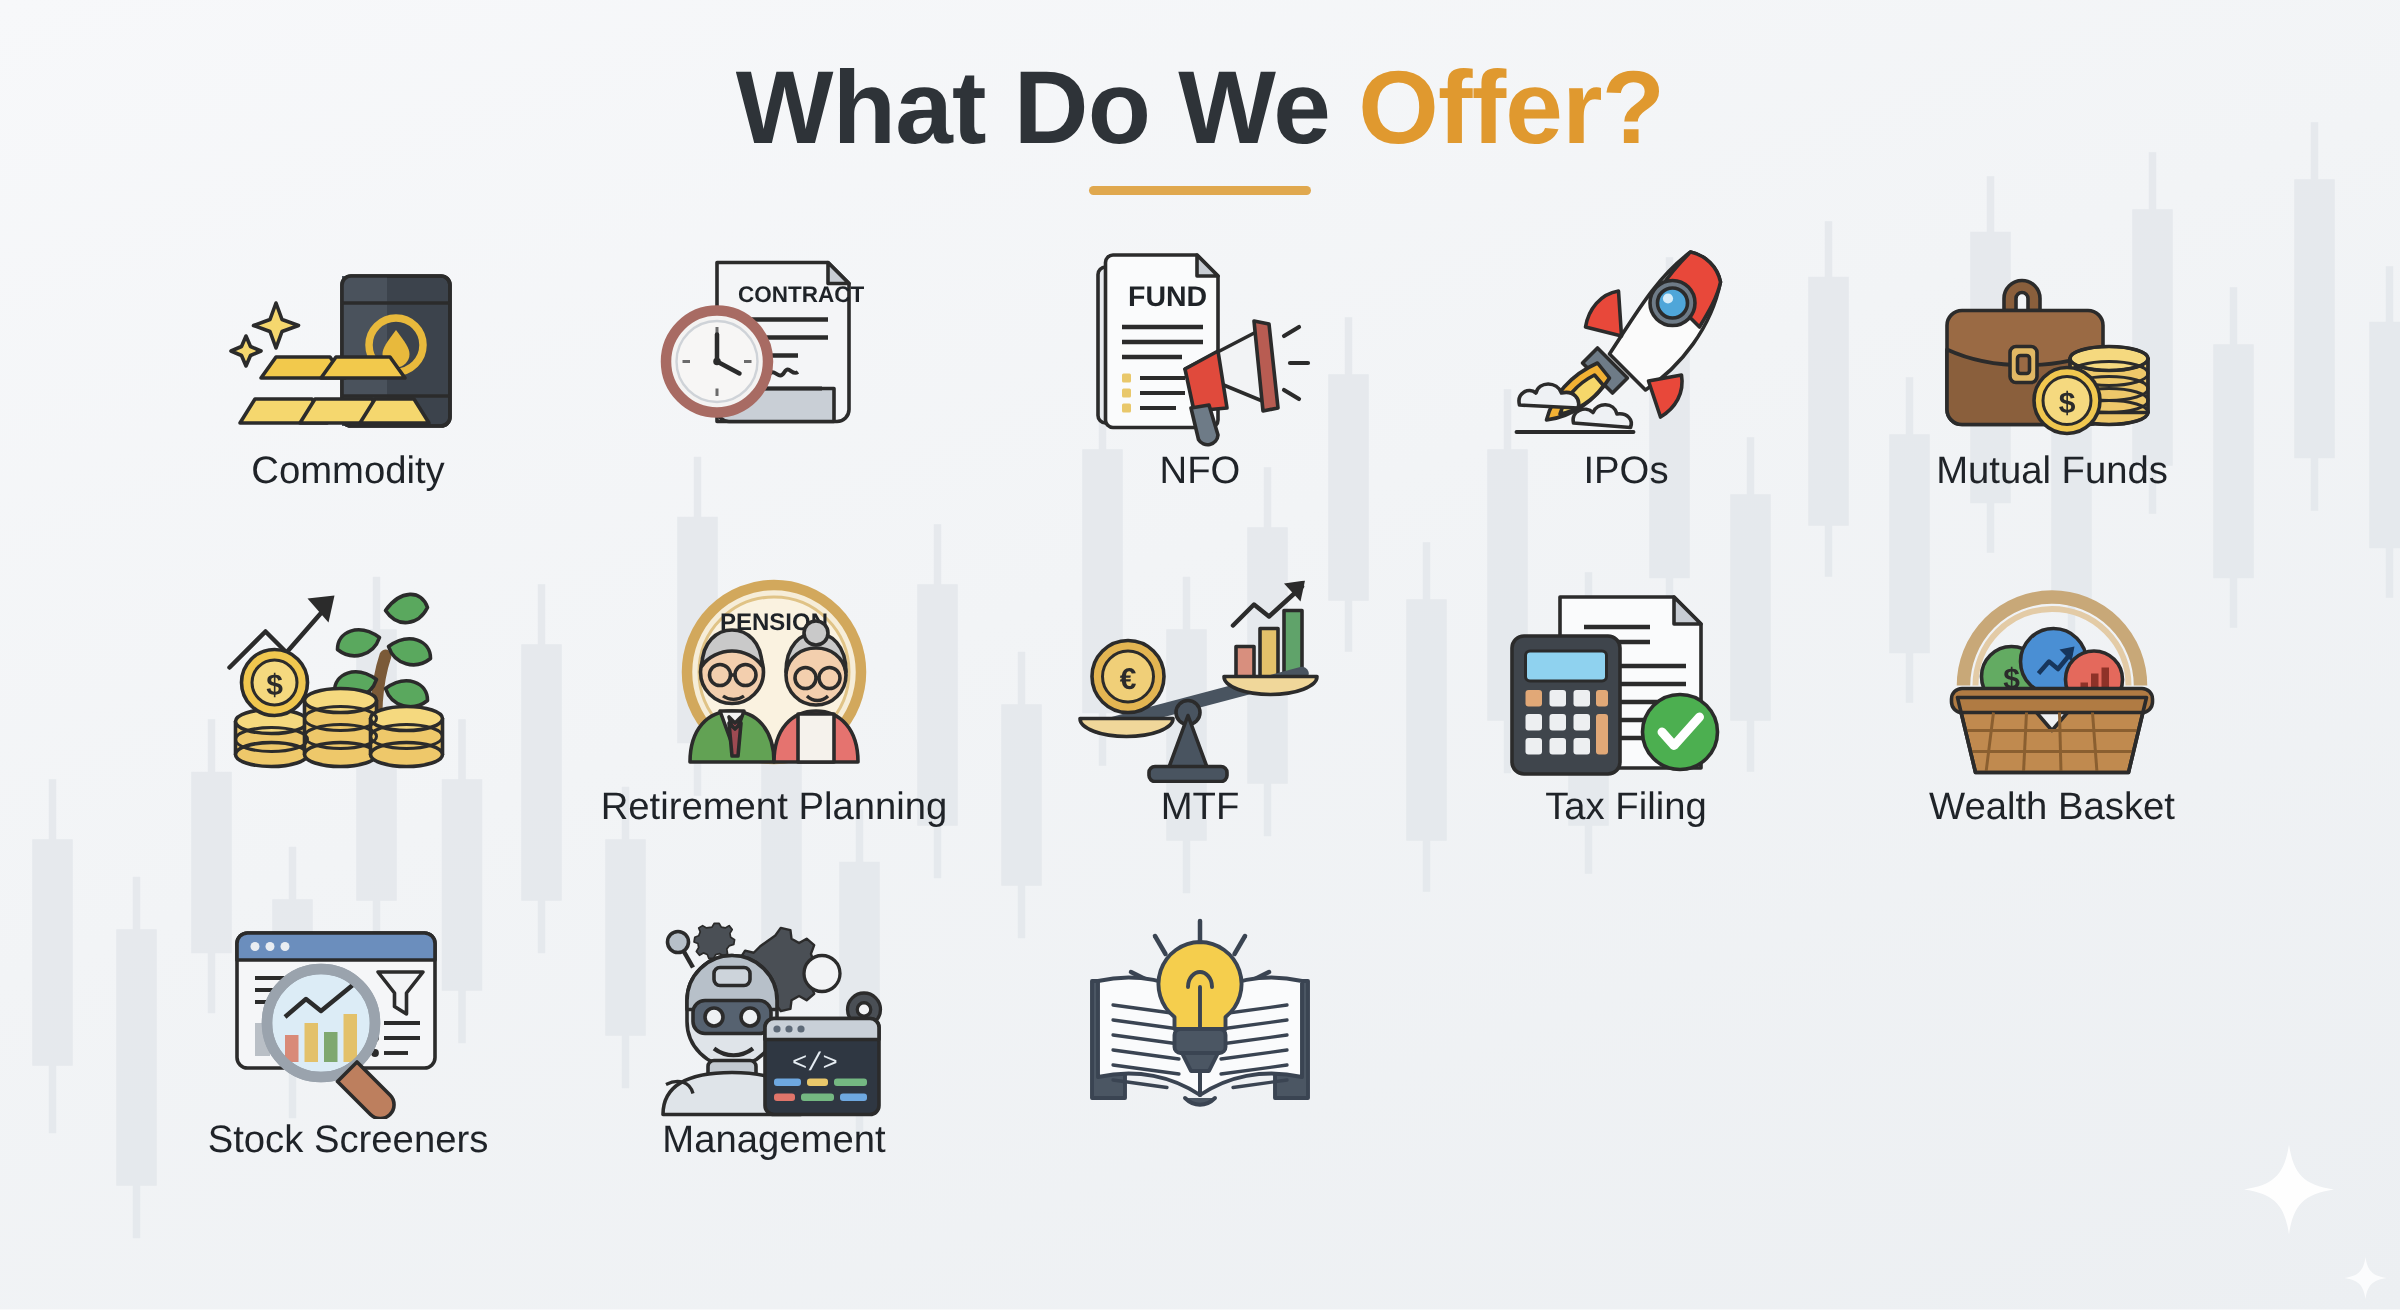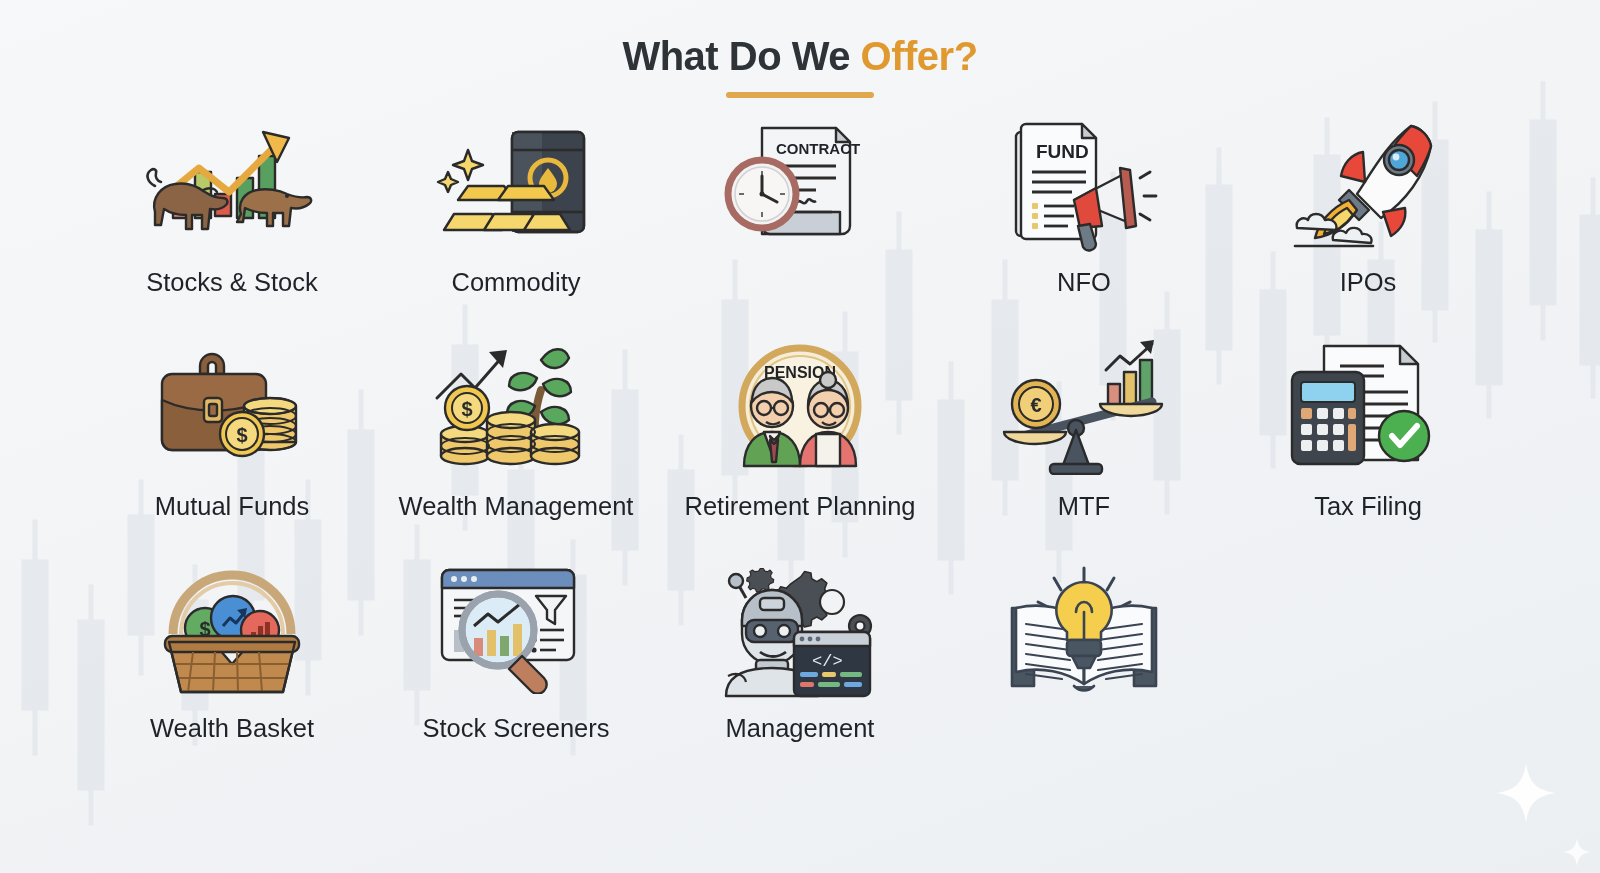--- a/index.html
+++ b/index.html
@@ -29,21 +29,21 @@
     pointer-events: none;
   }
 
   
   .header {
     position: relative; z-index: 2;
     text-align: center;
     padding-top: 34px;
   }
   .title {
-    font-size: 40px;
+    font-size: 69px;
     font-weight: bold;
     letter-spacing: -0.5px;
     line-height: 1.1;
     color: #2e3338;
   }
   .title .accent { color: #e0992f; }
   .title-underline {
     width: 148px; height: 6px;
     border-radius: 3px;
     background: #e0a84e;
@@ -61,21 +61,21 @@
   }
   .card {
     display: flex;
     flex-direction: column;
     align-items: center;
     justify-content: flex-start;
   }
   .icon-wrap {
     height: 150px;
     display: flex;
-    align-items: flex-start;
+    align-items: flex-end;
     justify-content: center;
   }
   .icon-wrap svg { display: block; }
   .card-label {
     font-size: 25.5px;
     font-weight: 500;
     color: #1f2328;
     text-align: center;
     white-space: nowrap;
     margin-top: 2px;
@@ -161,45 +161,20 @@
   <path d="M32 2 C35 22 42 29 62 32 C42 35 35 42 32 62 C29 42 22 35 2 32 C22 29 29 22 32 2 Z" fill="#ffffff" opacity="0.8"></path>
 </svg>
 
 <div class="header">
   <h1 class="title"><span>What Do We </span><span class="accent">Offer?</span></h1>
   <div class="title-underline"></div>
 </div>
 
 <div class="grid">
 
-  <div class="card">
-    <div class="icon-wrap">
-      <svg width="190" height="132" viewBox="0 0 190 132">
-        <g stroke="#2b2b2b" stroke-width="2.4" stroke-linejoin="round" stroke-linecap="round">
-          <rect x="78" y="78" width="16" height="22" fill="#dd5b4b"></rect>
-          <rect x="58" y="56" width="16" height="46" fill="#b8c96a"></rect>
-          <rect x="100" y="62" width="16" height="40" fill="#57a05f"></rect>
-          <rect x="122" y="40" width="16" height="62" fill="#57a05f"></rect>
-          <rect x="36" y="84" width="16" height="18" fill="#e08b7b"></rect>
-          <path d="M30 78 L62 52 L92 76 L140 28" fill="none" stroke="#e6a93f" stroke-width="7"></path>
-          <path d="M126 16 L152 22 L140 46 Z" fill="#f0b94a"></path>
-
-          <path d="M18 96 c-4-14 6-26 20-28 c12-2 22 2 30 8 c6 4 12 6 18 6 c4 0 6 4 3 7 c-4 4-10 5-16 4
-                   l-2 20 l-6 0 l0-14 l-10 0 l0 14 l-6 0 l0-14 c-8 0-16-2-22-6 l-3 16 l-6 0 z" fill="#8a6445"></path>
-          <path d="M18 70 c-8-4-10-12-4-16 c3-2 6 0 5 3 c-1 4 1 8 5 9" fill="none" stroke="#2b2b2b" stroke-width="2.6"></path>
-          <path d="M66 74 c6-3 12-2 14 2" fill="none"></path>
-
-          <path d="M104 98 c-4-12 4-22 16-24 c10-2 22 0 30 4 c8 3 14 4 20 3 c4 0 6 4 2 7 c-5 4-12 5-18 4
-                   l-2 18 l-6 0 l0-13 l-10 0 l0 13 l-6 0 l0-13 c-8 0-16-2-22-5 l-2 14 l-6 0 z" fill="#9c7049"></path>
-          <circle cx="150" cy="80" r="2" fill="#2b2b2b" stroke="none"></circle>
-        </g>
-      </svg>
-    </div>
-    <div class="card-label">Stocks &amp; Stock</div>
-  </div>
 
   <div class="card">
     <div class="icon-wrap">
       <svg width="160" height="130" viewBox="0 0 160 130">
         <g stroke="#2b2b2b" stroke-width="2.4" stroke-linejoin="round">
 
           <rect x="76" y="16" width="72" height="100" rx="6" fill="#3c434c"></rect>
           <rect x="76" y="16" width="30" height="100" fill="#4a525c" stroke="none"></rect>
           <rect x="76" y="16" width="72" height="100" rx="6" fill="none"></rect>
           <line x1="76" y1="34" x2="148" y2="34"></line>
@@ -384,21 +359,20 @@
             <ellipse cx="80" cy="92" rx="24" ry="8"></ellipse>
               <ellipse cx="80" cy="104" rx="24" ry="8"></ellipse>
             <ellipse cx="124" cy="104" rx="24" ry="8"></ellipse>
           </g>
           <circle cx="36" cy="68" r="22" fill="#f0c74f"></circle>
           <circle cx="36" cy="68" r="15" fill="#f5d97f" stroke-width="2"></circle>
           <text x="36" y="76" text-anchor="middle" font-family="Liberation Sans, sans-serif" font-size="20" font-weight="bold" fill="#2b2b2b" stroke="none">$</text>
         </g>
       </svg>
     </div>
-    <div class="card-label">Wealth Management</div>
   </div>
 
   <div class="card">
     <div class="icon-wrap">
       <svg width="140" height="140" viewBox="0 0 140 140">
         <g stroke="#2b2b2b" stroke-width="2.4" stroke-linejoin="round">
           <circle cx="70" cy="66" r="58" fill="#f6edd8" stroke="#d2a85c" stroke-width="7"></circle>
           <circle cx="70" cy="66" r="50" fill="#faf2e0" stroke="#e0c386" stroke-width="2"></circle>
           <text x="70" y="38" text-anchor="middle" font-family="Liberation Sans, sans-serif" font-size="16" font-weight="bold" fill="#1f2328" stroke="none">PENSION</text>
 

